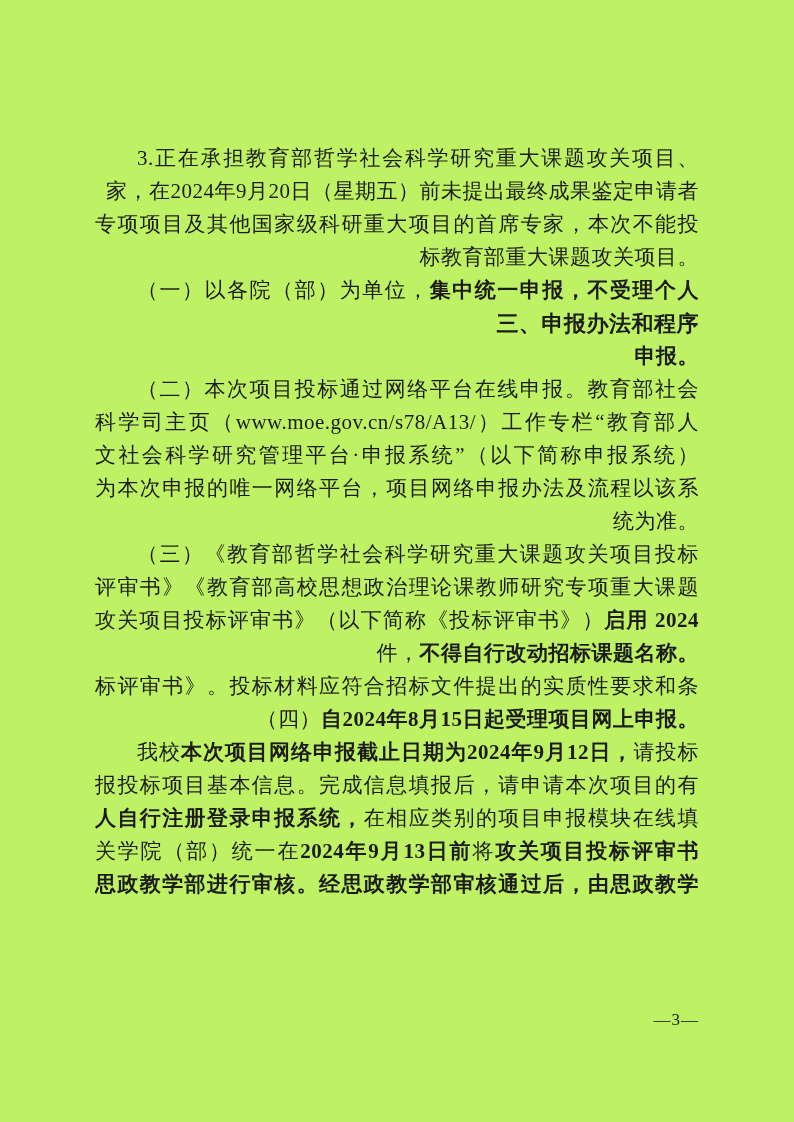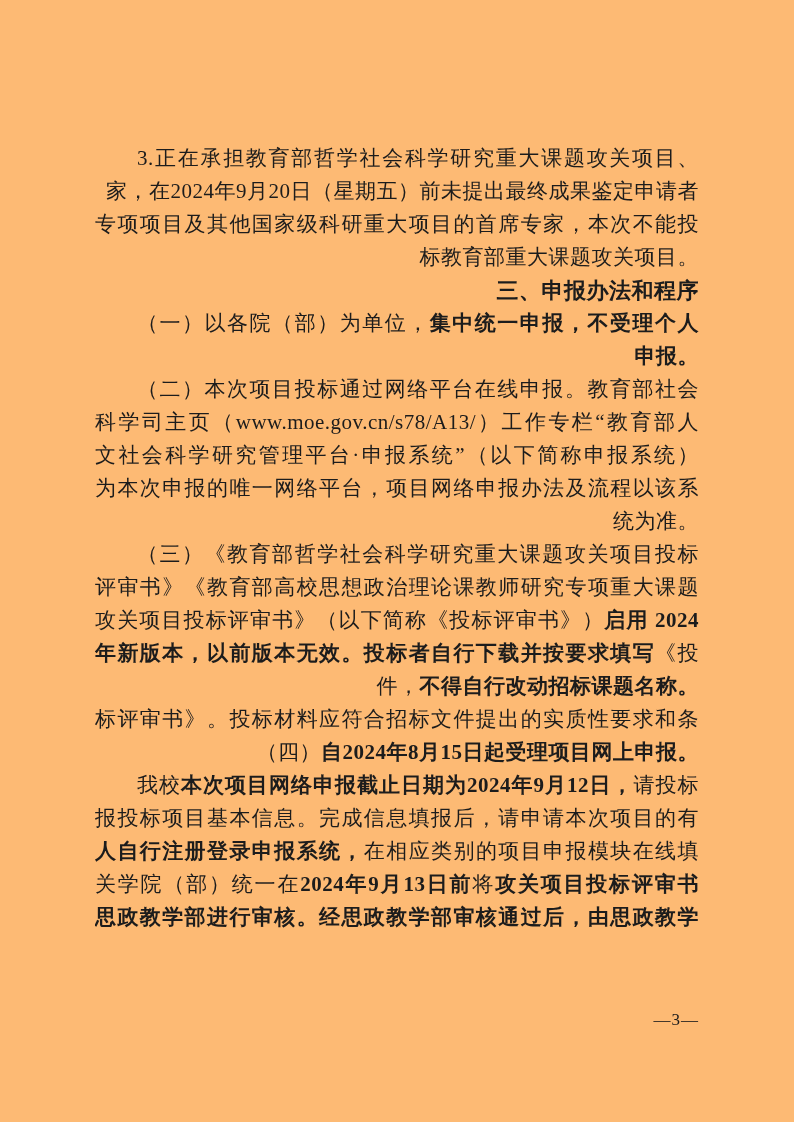--- a/index.html
+++ b/index.html
@@ -4,21 +4,21 @@
 <style>
   html, body {
     margin: 0;
     padding: 0;
     background: #e8e8e8;
   }
   .page {
     position: relative;
     width: 794px;
     height: 1122px;
-    background: #fdba74;
+    background: #bef264;
     margin: 0 auto;
     font-family: "Liberation Serif", "DejaVu Serif", serif;
     color: #1c1c1c;
     overflow: hidden;
   }
   .doc-body {
     position: absolute;
     left: 95px;
     top: 142px;
     width: 604px;
@@ -57,32 +57,31 @@
 </style>
 </head>
 <body>
 
 <div class="page">
   <div class="doc-body">
       <div class="line just ind"><span class="r">3.正在承担教育部哲学社会科学研究重大课题攻关项目、</span></div>
       <div class="line"><span class="r">家，在2024年9月20日（星期五）前未提出最终成果鉴定申请者</span></div>
       <div class="line just"><span class="r">专项项目及其他国家级科研重大项目的首席专家，本次不能投</span></div>
       <div class="line"><span class="r">标教育部重大课题攻关项目。</span></div>
+      <div class="line just ind"><span class="r">（一）以各院（部）为单位，</span><span class="b">集中统一申报，不受理个人</span></div>
       <div class="line head"><span class="b">三、申报办法和程序</span></div>
-      <div class="line just ind"><span class="r">（一）以各院（部）为单位，</span><span class="b">集中统一申报，不受理个人</span></div>
       <div class="line"><span class="b">申报。</span></div>
       <div class="line just ind"><span class="r">（二）本次项目投标通过网络平台在线申报。教育部社会</span></div>
       <div class="line just"><span class="r">科学司主页（www.moe.gov.cn/s78/A13/）工作专栏“教育部人</span></div>
       <div class="line just"><span class="r">文社会科学研究管理平台·申报系统”（以下简称申报系统）</span></div>
       <div class="line just"><span class="r">为本次申报的唯一网络平台，项目网络申报办法及流程以该系</span></div>
       <div class="line"><span class="r">统为准。</span></div>
       <div class="line just ind"><span class="r">（三）《教育部哲学社会科学研究重大课题攻关项目投标</span></div>
       <div class="line just"><span class="r">评审书》《教育部高校思想政治理论课教师研究专项重大课题</span></div>
       <div class="line just"><span class="r">攻关项目投标评审书》（以下简称《投标评审书》）</span><span class="b">启用 2024</span></div>
-      <div class="line just"><span class="b">年新版本，以前版本无效。投标者自行下载并按要求填写</span><span class="r">《投</span></div>
       <div class="line"><span class="r">件，</span><span class="b">不得自行改动招标课题名称。</span></div>
       <div class="line just"><span class="r">标评审书》。投标材料应符合招标文件提出的实质性要求和条</span></div>
       <div class="line ind"><span class="r">（四）</span><span class="b">自2024年8月15日起受理项目网上申报。</span></div>
       <div class="line just ind"><span class="r">我校</span><span class="b">本次项目网络申报截止日期为2024年9月12日，</span><span class="r">请投标</span></div>
       <div class="line just"><span class="r">报投标项目基本信息。完成信息填报后，请申请本次项目的有</span></div>
       <div class="line just"><span class="b">人自行注册登录申报系统，</span><span class="r">在相应类别的项目申报模块在线填</span></div>
       <div class="line just"><span class="r">关学院（部）统一在</span><span class="b">2024年9月13日前</span><span class="r">将</span><span class="b">攻关项目投标评审书</span></div>
       <div class="line just"><span class="b">思政教学部进行审核。经思政教学部审核通过后，由思政教学</span></div>
     </div>
   <div class="page-num">—3—</div>

